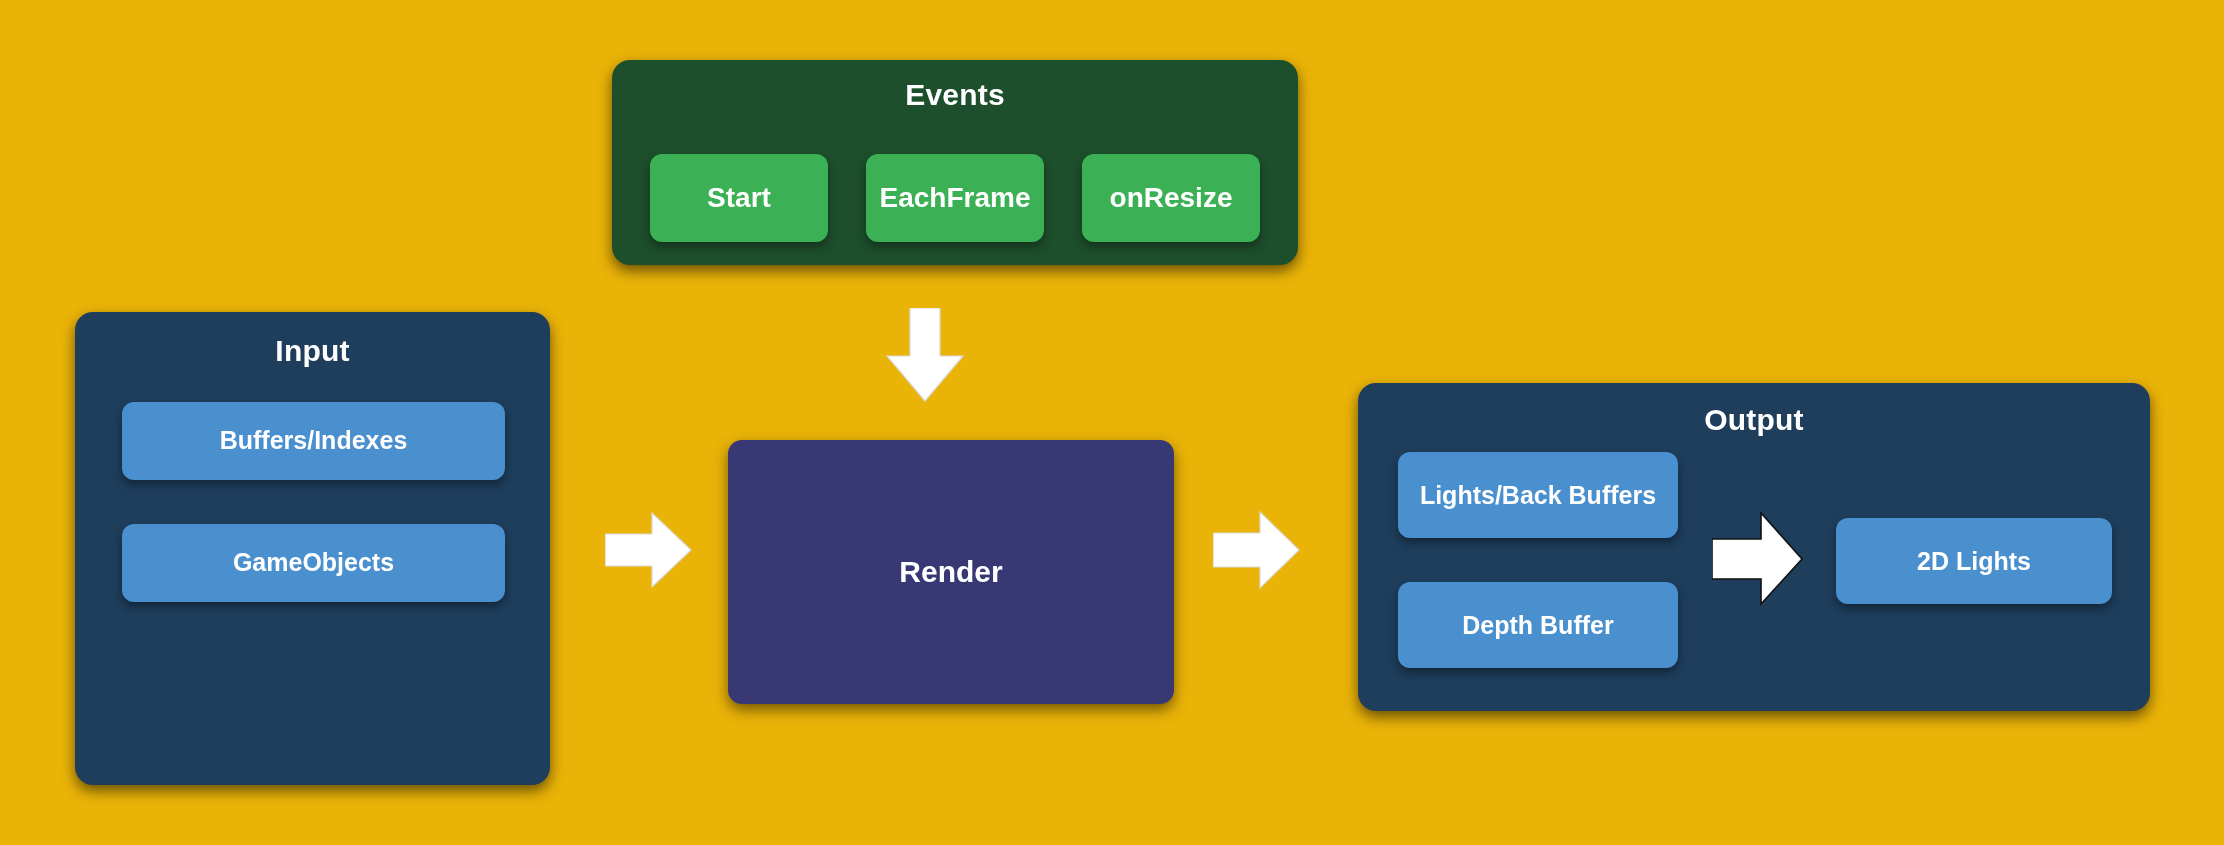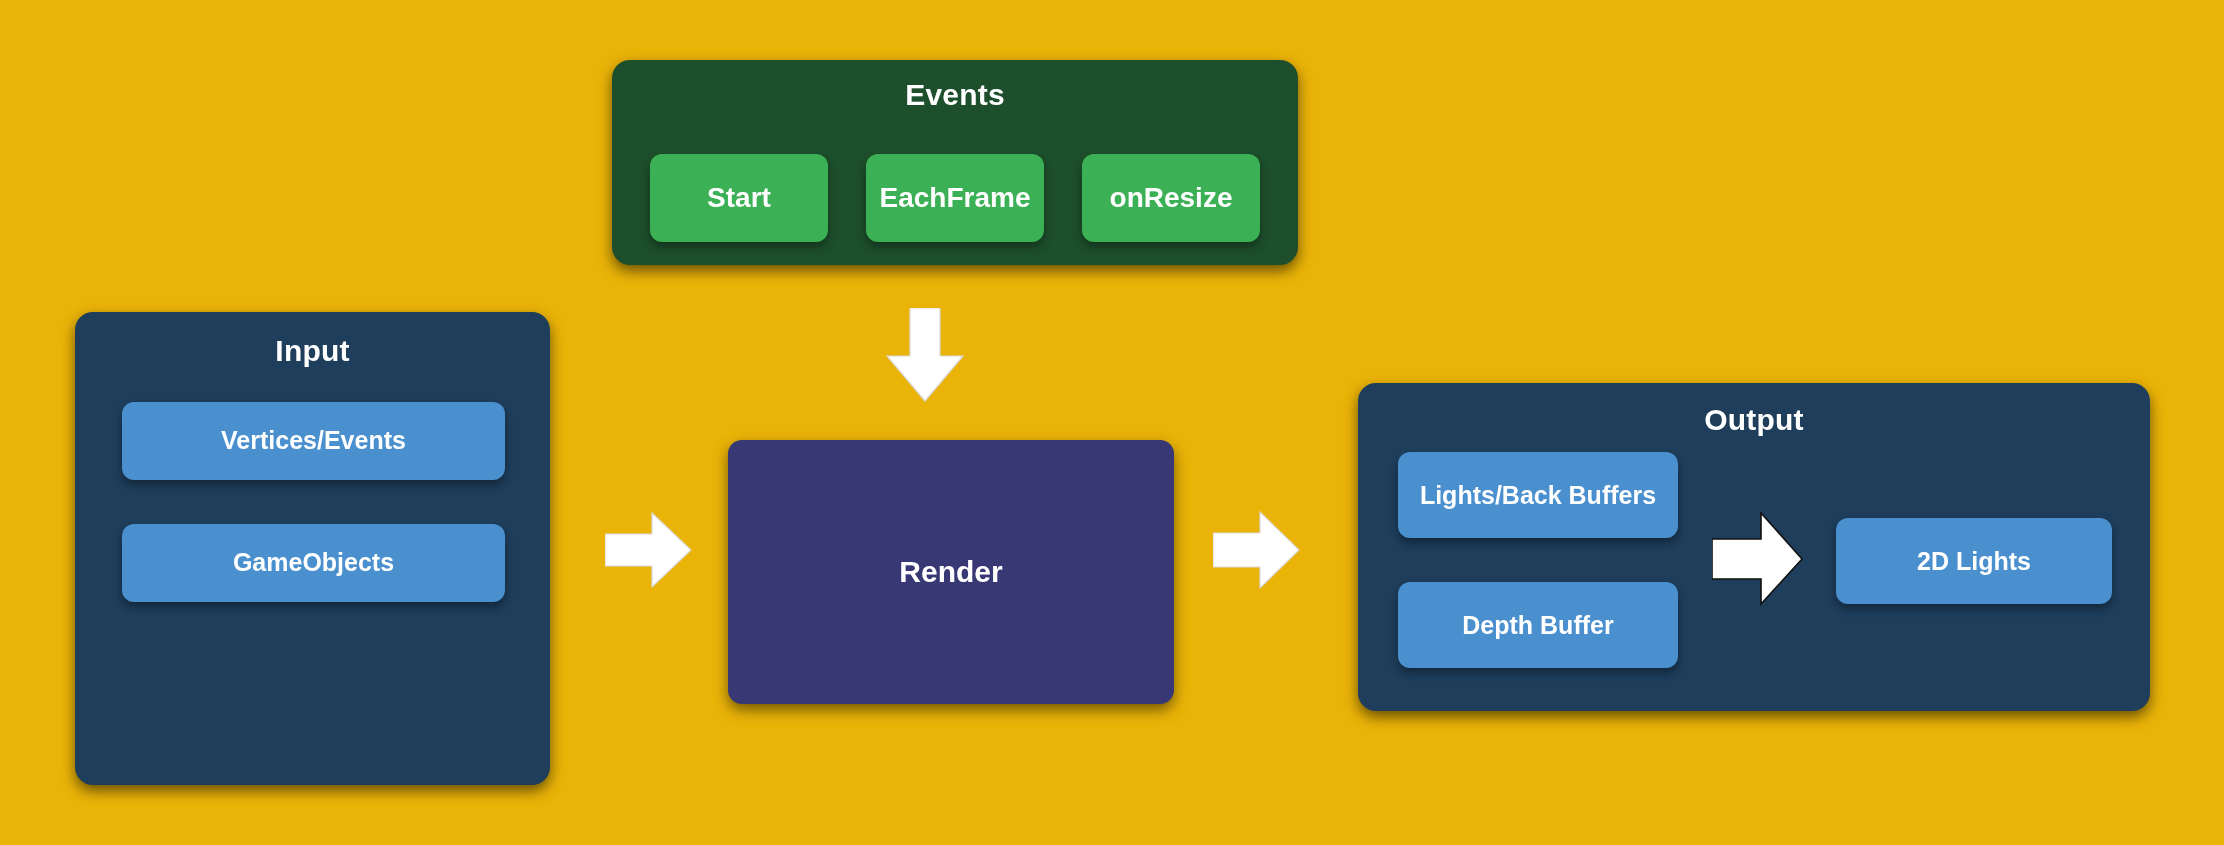--- a/index.html
+++ b/index.html
@@ -173,21 +173,21 @@
   <div class="panel" id="events-panel">
     <div class="panel-title">Events</div>
   </div>
   <div class="event-chip" id="event-chip-0">Start</div>
   <div class="event-chip" id="event-chip-1">EachFrame</div>
   <div class="event-chip" id="event-chip-2">onResize</div>
 
   <div class="panel" id="input-panel">
     <div class="panel-title">Input</div>
   </div>
-  <div class="input-tile" id="input-tile-0">Vertices/Events</div>
+  <div class="input-tile" id="input-tile-0">Buffers/Indexes</div>
   <div class="input-tile" id="input-tile-1">GameObjects</div>
 
   <div id="render-box">Render</div>
 
   <div class="panel" id="output-panel">
     <div class="panel-title">Output</div>
   </div>
   <div class="output-tile" id="output-tile-0">Lights/Back Buffers</div>
   <div class="output-tile" id="output-tile-1">Depth Buffer</div>
   <div class="output-tile" id="output-tile-2">2D Lights</div>

